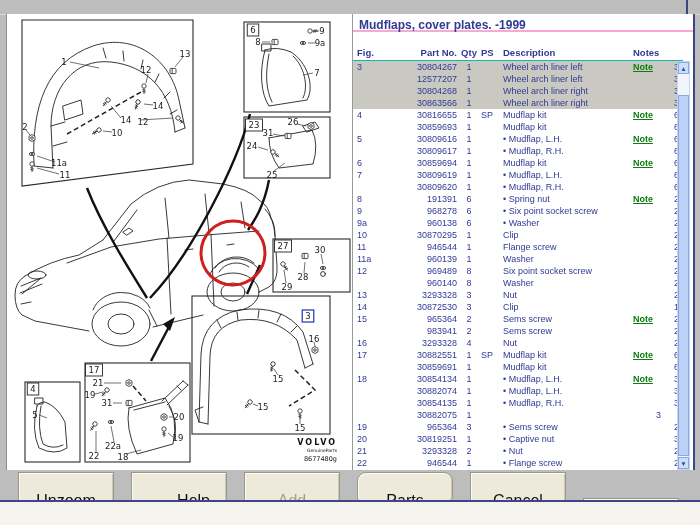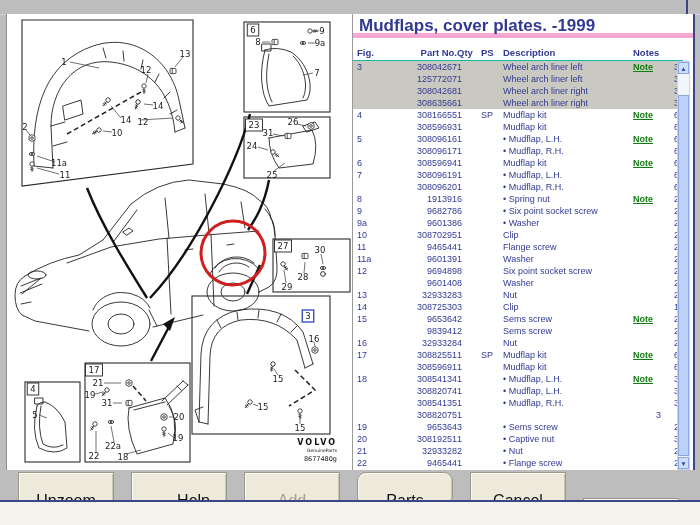--- a/index.html
+++ b/index.html
@@ -9,32 +9,32 @@
             border-bottom:1px solid #d8d8d8}
   .topstrip .tick{position:absolute;left:686px;top:0;width:2px;height:14px;background:#3c4587}
   .panel{position:absolute;left:6px;top:14px;width:689px;height:456px;background:#fff;
          border-left:1px solid #8e8e8e;border-right:2px solid #3c4587;box-sizing:border-box}
   .diagram-area{position:absolute;left:0;top:0;width:346px;height:456px;
                 border-right:1px solid #9a9a9a;box-sizing:border-box;background:#fff}
   .diagram-area svg{position:absolute;left:0;top:0}
 
   
   .table-panel{position:absolute;left:346px;top:0;width:340px;height:456px;background:#fff}
-  .tbl-title{position:absolute;left:0;top:0;width:100%;height:24px;line-height:23px;
-             padding-left:6px;font-size:17px;font-weight:bold;color:#313a93;
-             border-bottom:5px solid #f9a8d4;box-sizing:border-box;white-space:nowrap}
+  .tbl-title{position:absolute;left:0;top:0;width:100%;height:18px;line-height:23px;
+             padding-left:6px;font-size:12px;font-weight:bold;color:#313a93;
+             border-bottom:2px solid #f9a8d4;box-sizing:border-box;white-space:nowrap}
   .grid{display:grid;grid-template-columns:24px 76px 24px 20px 128px 32px 18px;padding-left:4px}
   .tbl-header{position:absolute;left:0;top:26px;width:326px;height:18px;
               font-size:9.5px;font-weight:bold;color:#313a93;border-bottom:6px solid #14b8a6;
               align-items:end;padding-bottom:2px;box-sizing:content-box}
   .rows{position:absolute;left:0;top:47px;width:326px;height:409px;overflow:hidden}
   .tr{height:12px;line-height:12px;font-size:9px;color:#313a93;white-space:nowrap}
   .tr.hl{background:#cac9c1}
   .c-part,.c-num{text-align:right}
-  .c-qty{}
+  .c-qty{text-align:center}
   .c-desc{padding-left:2px;overflow:hidden}
   .c-note{padding-left:4px}
   .note-link{color:#0f7d0f;font-weight:bold;text-decoration:underline;cursor:pointer}
 
   
   .vscroll{position:absolute;left:324px;top:47px;width:13px;height:409px;background:#f2f5fc;
            border:1px solid #c6d4f2;box-sizing:border-box}
   .sb-btn{position:absolute;left:0;width:11px;height:12px;background:#cfdef8;
           border:1px solid #8aa7e0;color:#2a52a8;font-size:6.5px;line-height:11px;
           text-align:center;box-sizing:border-box;cursor:pointer}

